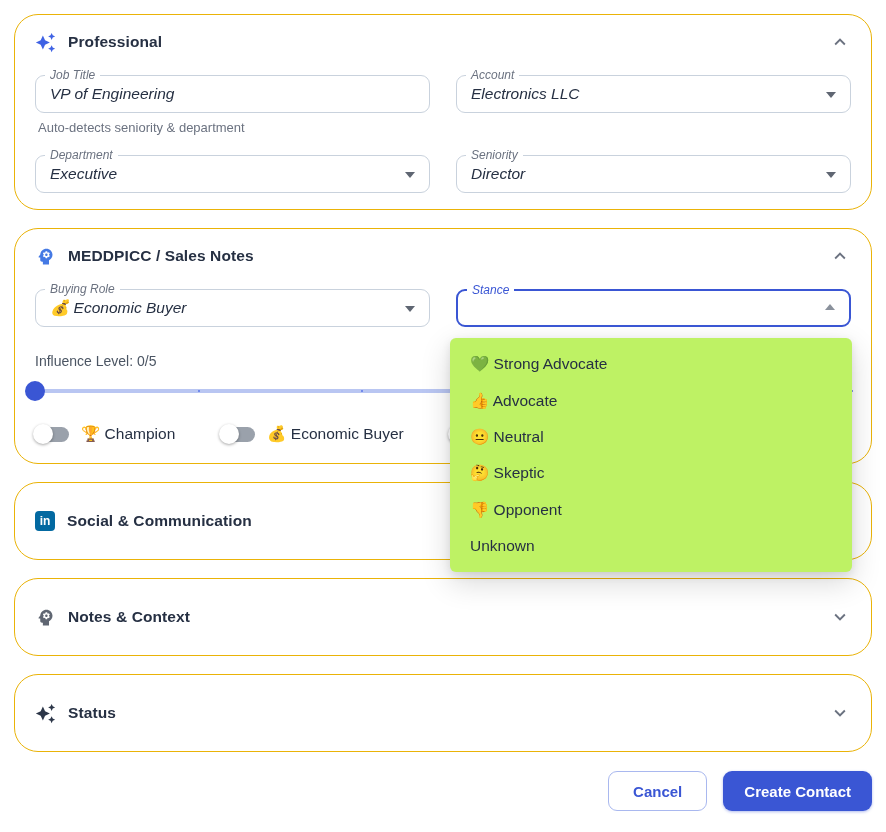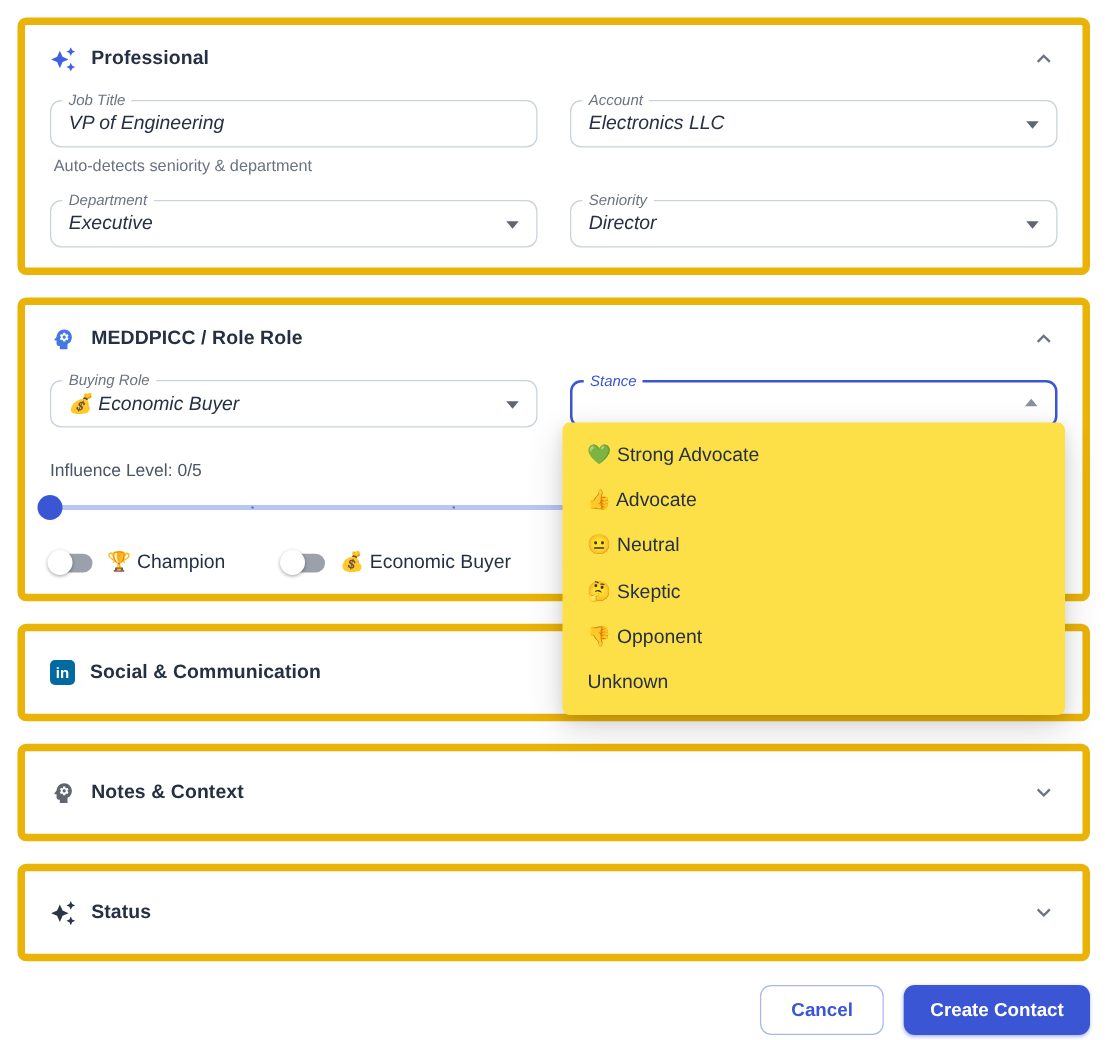--- a/index.html
+++ b/index.html
@@ -1,20 +1,20 @@
 <!DOCTYPE html>
 <html><head>
 <meta charset="utf-8">
 <style>
   * { box-sizing: border-box; margin: 0; padding: 0; }
   html,body { width: 886px; height: 832px; background: #ffffff;
     font-family: "Liberation Sans", sans-serif; color:#263043; }
   body { position: relative; padding: 14px; }
 
-  .card { background:#fff; border:6px solid #eab308; border-radius:7px;
+  .card { background:#fff; border:1px solid #eab308; border-radius:24px;
     padding:14px 20px 16px; margin-bottom:18px; position:relative; }
   .card.collapsed { height:78px; display:flex; align-items:center; padding:0 20px; }
 
   .sec-header { display:flex; align-items:center; gap:12px; height:26px; width:100%; cursor:pointer; }
   .sec-title { font-size:15.5px; font-weight:700; color:#263043; letter-spacing:.1px; }
   .sec-icon { width:21px; height:21px; flex:0 0 auto; display:flex; align-items:center; }
   .sec-icon svg { width:21px; height:21px; }
   .chev { margin-left:auto; width:22px; height:22px; color:#6b7280; }
   .chev svg { width:22px; height:22px; }
 
@@ -50,21 +50,21 @@
   .toggle { display:flex; align-items:center; gap:10px; }
   .sw { position:relative; width:36px; height:18px; }
   .sw-track { position:absolute; left:0; top:2px; width:34px; height:15px; border-radius:8px; background:#9aa1ab; }
   .sw-knob { position:absolute; left:-2px; top:-1px; width:20px; height:20px; border-radius:50%;
     background:#fff; box-shadow:0 1px 3px rgba(0,0,0,.35); }
   .toggle-label { font-size:15.5px; color:#263043; white-space:nowrap; }
 
   .linkedin { width:20px; height:20px; border-radius:4px; background:#0369a1; color:#fff;
     display:flex; align-items:center; justify-content:center; font-size:12px; font-weight:700; }
 
-  .menu { position:absolute; left:450px; top:338px; width:402px; background:#fde047;
+  .menu { position:absolute; left:450px; top:338px; width:402px; background:#bef264;
     border-radius:6px; padding:8px 0;
     box-shadow:0 10px 30px rgba(0,0,0,.16), 0 3px 10px rgba(0,0,0,.09); z-index:50; }
   .menu-item { height:36.4px; display:flex; align-items:center; padding:0 20px;
     font-size:15.5px; color:#263043; cursor:pointer; }
 
   .footer { display:flex; justify-content:flex-end; align-items:center; gap:16px; margin-top:19px; }
   .btn { height:40px; border-radius:9px; font-size:15px; font-weight:600;
     font-family:"Liberation Sans",sans-serif; cursor:pointer; }
   .btn-cancel { background:#fff; color:#3a56d4; border:1px solid #a9b8ef; padding:0 24px; }
   .btn-primary { background:#3a56d4; color:#fff; border:none; padding:0 21px;
@@ -121,21 +121,21 @@
 </section>
 
 <section class="card" style="min-height:236px;">
   <div class="sec-header">
     <span class="sec-icon blue" style="color:#4479e4;">
       <svg viewBox="0 0 24 24">
           <path fill="currentColor" d="M13 8.57c-.79 0-1.43.64-1.43 1.43s.64 1.43 1.43 1.43 1.43-.64 1.43-1.43-.64-1.43-1.43-1.43z"></path>
           <path fill="currentColor" d="M13 3C9.25 3 6.2 5.94 6.02 9.64L4.1 12.2c-.25.33-.01.8.41.8H6v3c0 1.1.9 2 2 2h1v3h7v-4.68c2.36-1.12 4-3.53 4-6.32 0-3.87-3.13-7-7-7zm3 7c0 .13-.01.26-.02.39l.83.66c.08.06.1.16.05.25l-.8 1.39c-.05.09-.16.12-.24.09l-.99-.4c-.21.16-.43.29-.67.39L14 13.83c-.01.1-.1.17-.2.17h-1.6c-.1 0-.18-.07-.2-.17l-.15-1.06c-.25-.1-.47-.23-.68-.39l-.99.4c-.09.03-.2 0-.25-.09l-.8-1.39c-.05-.08-.03-.19.05-.25l.84-.66c-.01-.13-.02-.26-.02-.39s.02-.27.02-.39l-.83-.66c-.08-.06-.1-.16-.05-.26l.8-1.38c.05-.09.15-.12.24-.09l1 .4c.2-.15.43-.29.67-.39L12 6.17c.02-.1.1-.17.2-.17h1.6c.1 0 .18.07.2.17l.15 1.06c.24.1.46.23.67.39l1-.4c.09-.03.2 0 .24.09l.8 1.38c.05.09.03.2-.05.26l-.83.66c.01.13.02.26.02.39z"></path>
         </svg>
     </span>
-    <span class="sec-title">MEDDPICC / Role Role</span>
+    <span class="sec-title">MEDDPICC / Sales Notes</span>
     <span class="chev">
       <svg viewBox="0 0 24 24">
           <path fill="currentColor" d="M7.41 15.41 12 10.83l4.59 4.58L18 14l-6-6-6 6z"></path>
         </svg>
     </span>
   </div>
 
   <div class="grid2 mt20">
     <div class="tfield">
       <span class="flabel">Buying Role</span>

